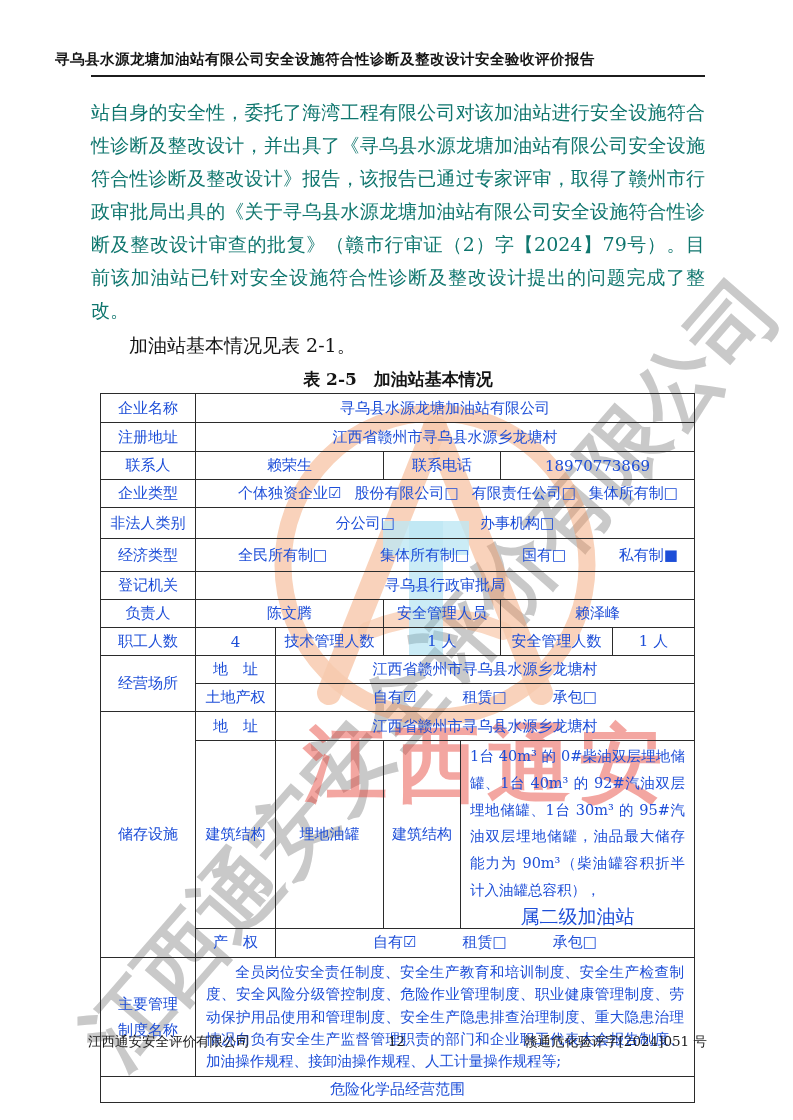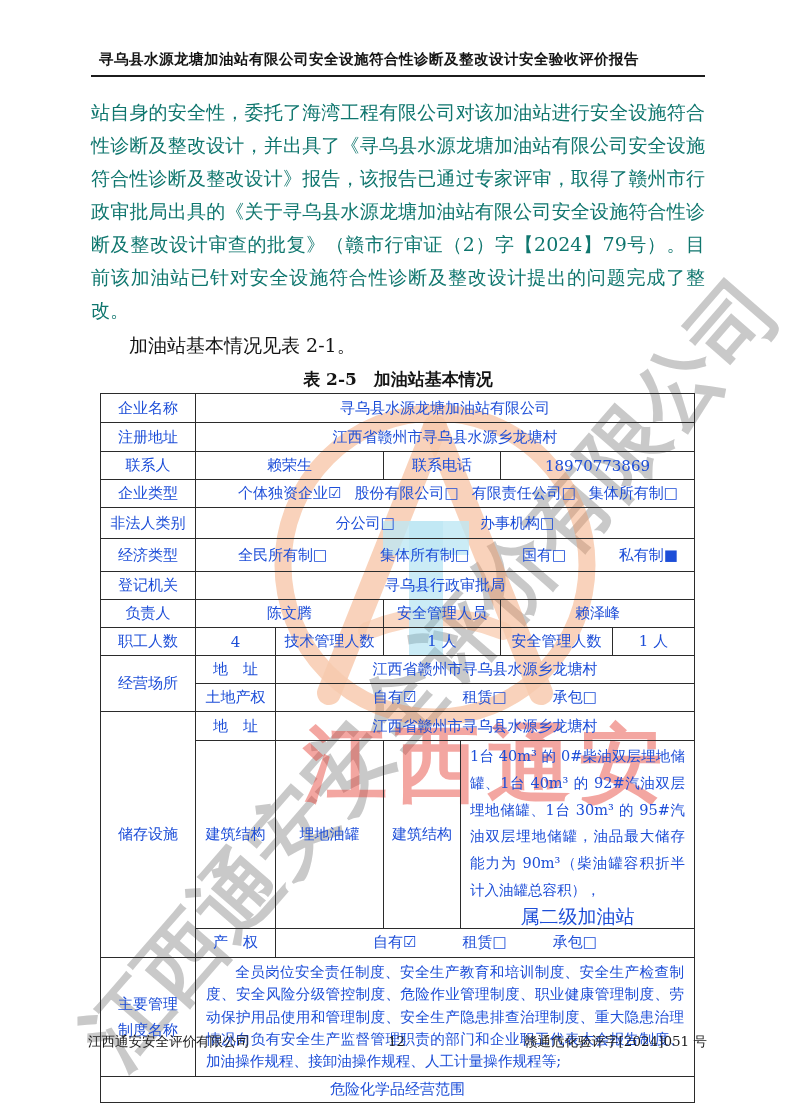--- a/index.html
+++ b/index.html
@@ -21,21 +21,21 @@
   .wm-red{
     position:absolute;left:303px;top:708px;
     font-family:"DejaVu Sans","Liberation Sans",sans-serif;
     font-weight:bold;font-size:84px;letter-spacing:8px;white-space:nowrap;
     color:#e63c31;opacity:0.45;text-align:center;
   }
   
   .content{position:relative;z-index:1;}
   .hdr-title{
     position:absolute;top:50px;left:0;width:650px;text-align:center;
-    font-weight:bold;font-size:14.5px;letter-spacing:0.5px;color:#151515;padding-left:44px;
+    font-weight:bold;font-size:14.5px;letter-spacing:0.5px;color:#151515;
   }
   .hdr-rule{position:absolute;top:75px;left:91px;width:614px;height:2px;background:#1c1c1c;}
   .body-block{position:absolute;top:96px;left:91px;width:614px;}
   .para1{font-size:19px;line-height:33px;text-align:justify;margin:0;color:#0f766e;}
   .para2{font-size:19px;line-height:33px;text-indent:2em;margin:2px 0 0 0;color:#141414;}
   .tbl-caption{font-size:17px;font-weight:bold;text-align:center;margin-top:6px;color:#141414;}
   
   table.info{
     position:absolute;left:100px;top:393px;width:594px;
     border-collapse:collapse;table-layout:fixed;

